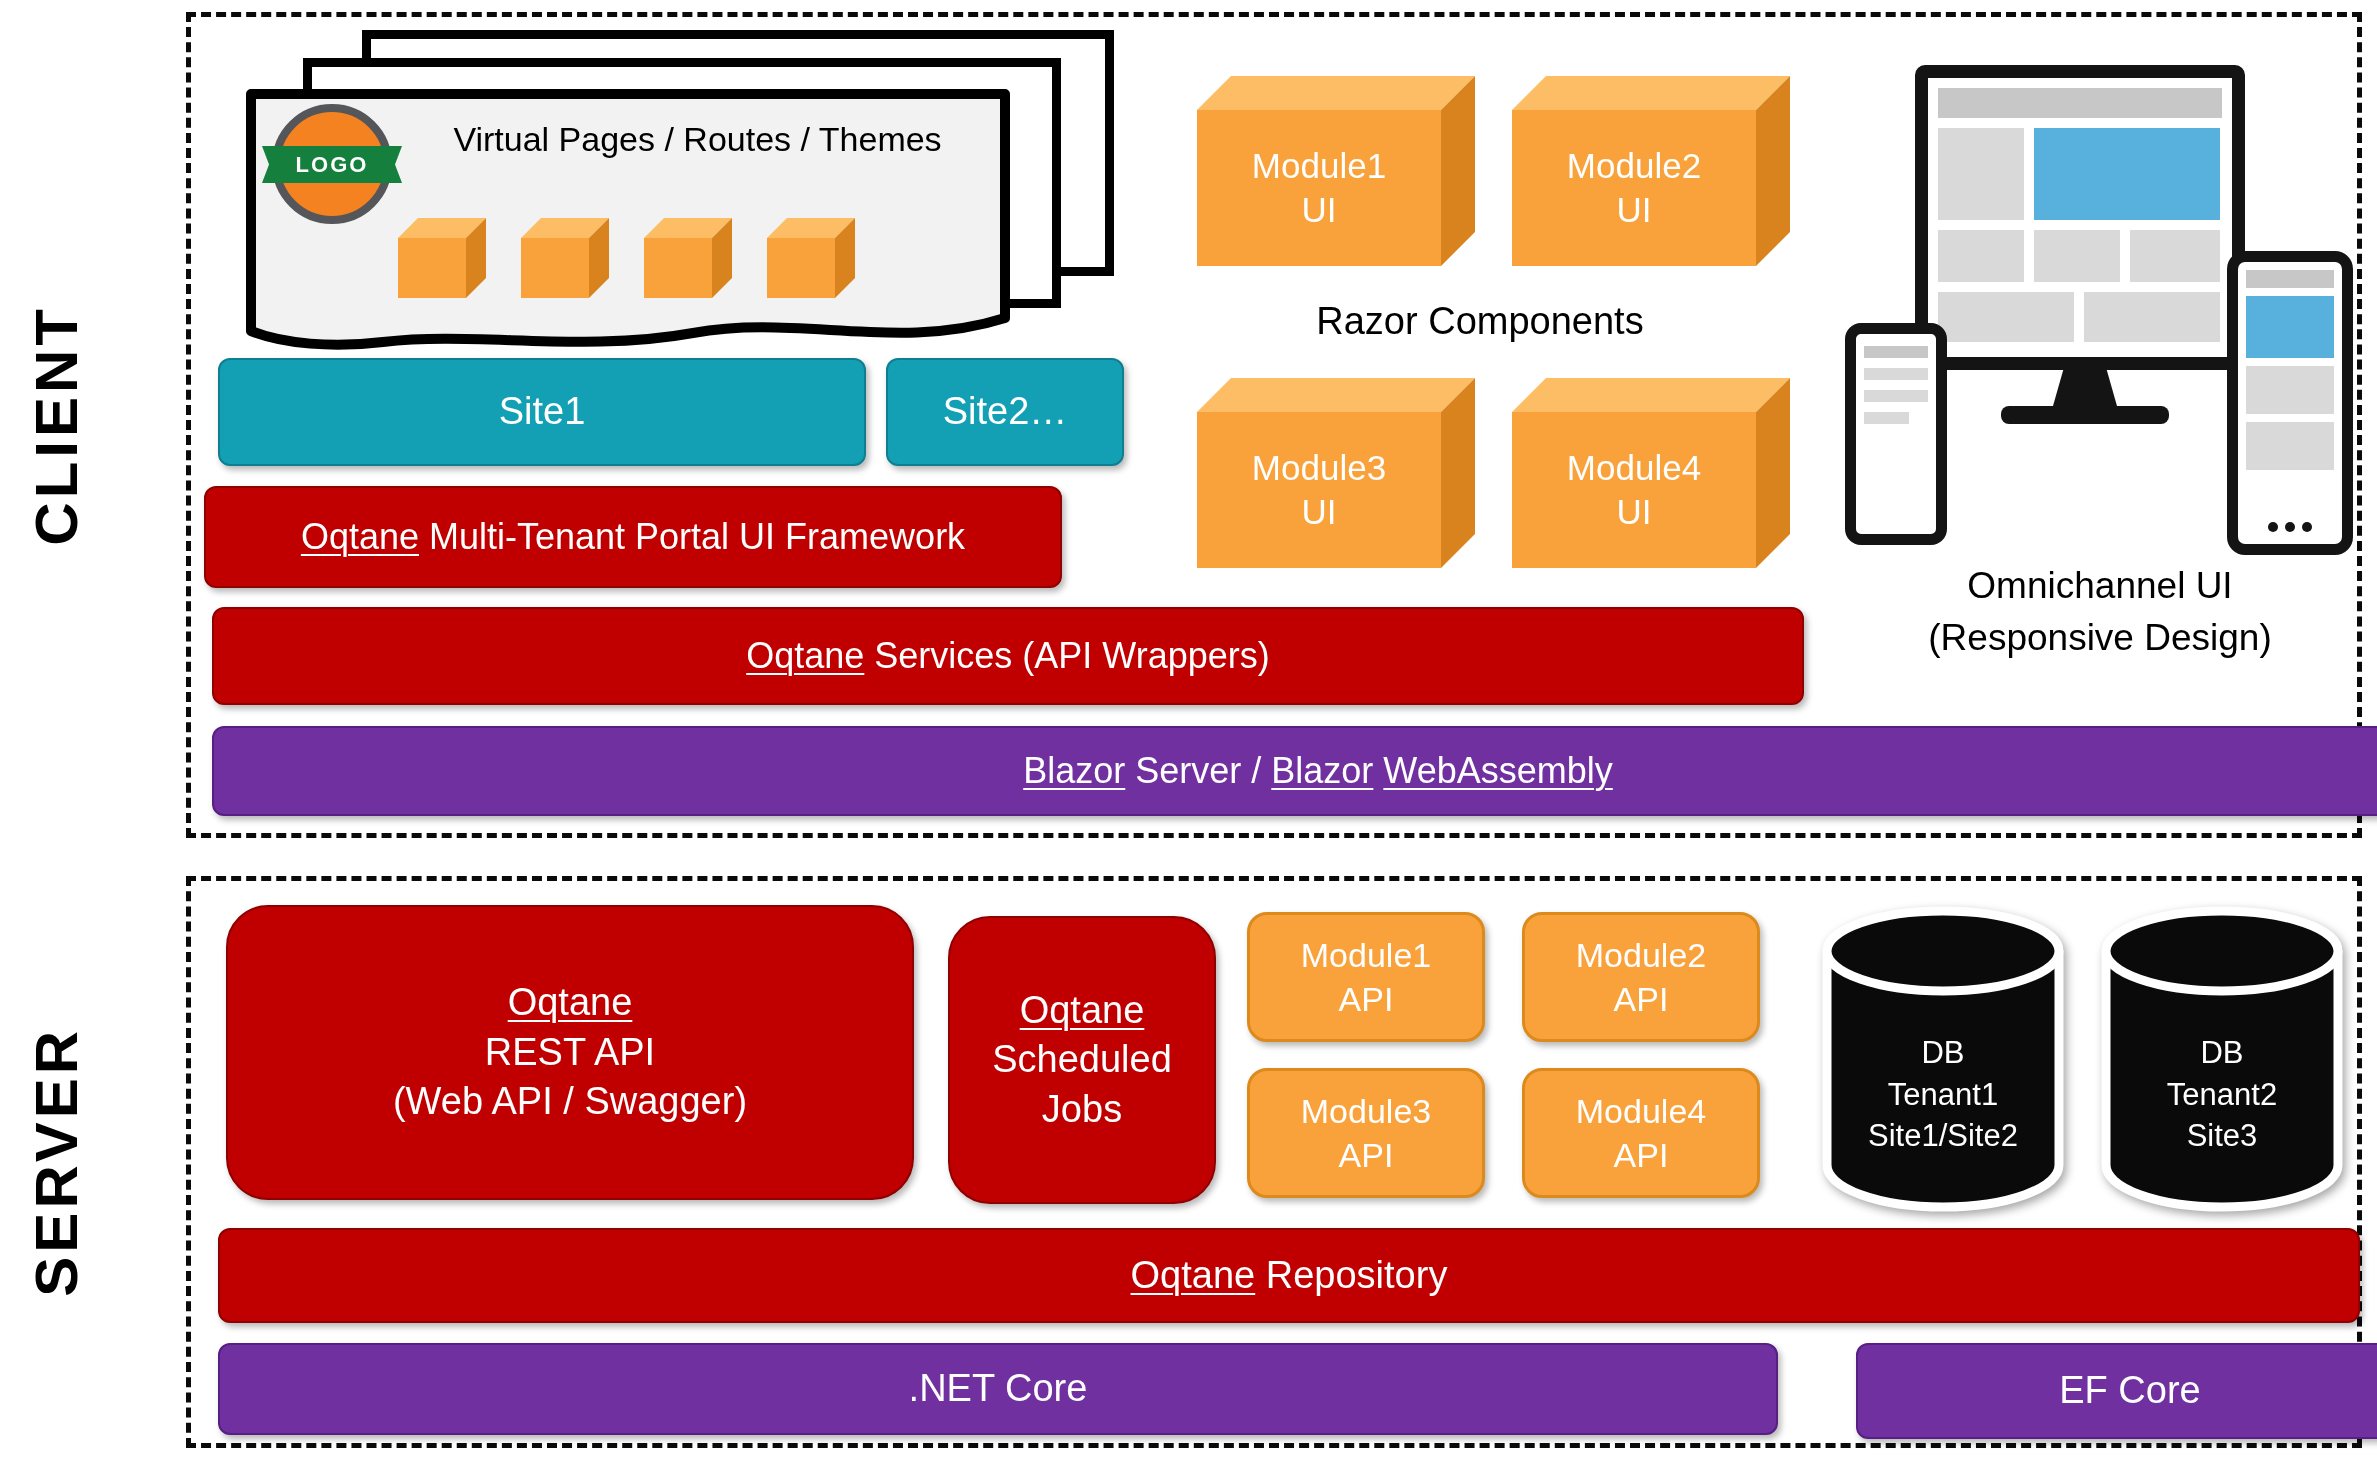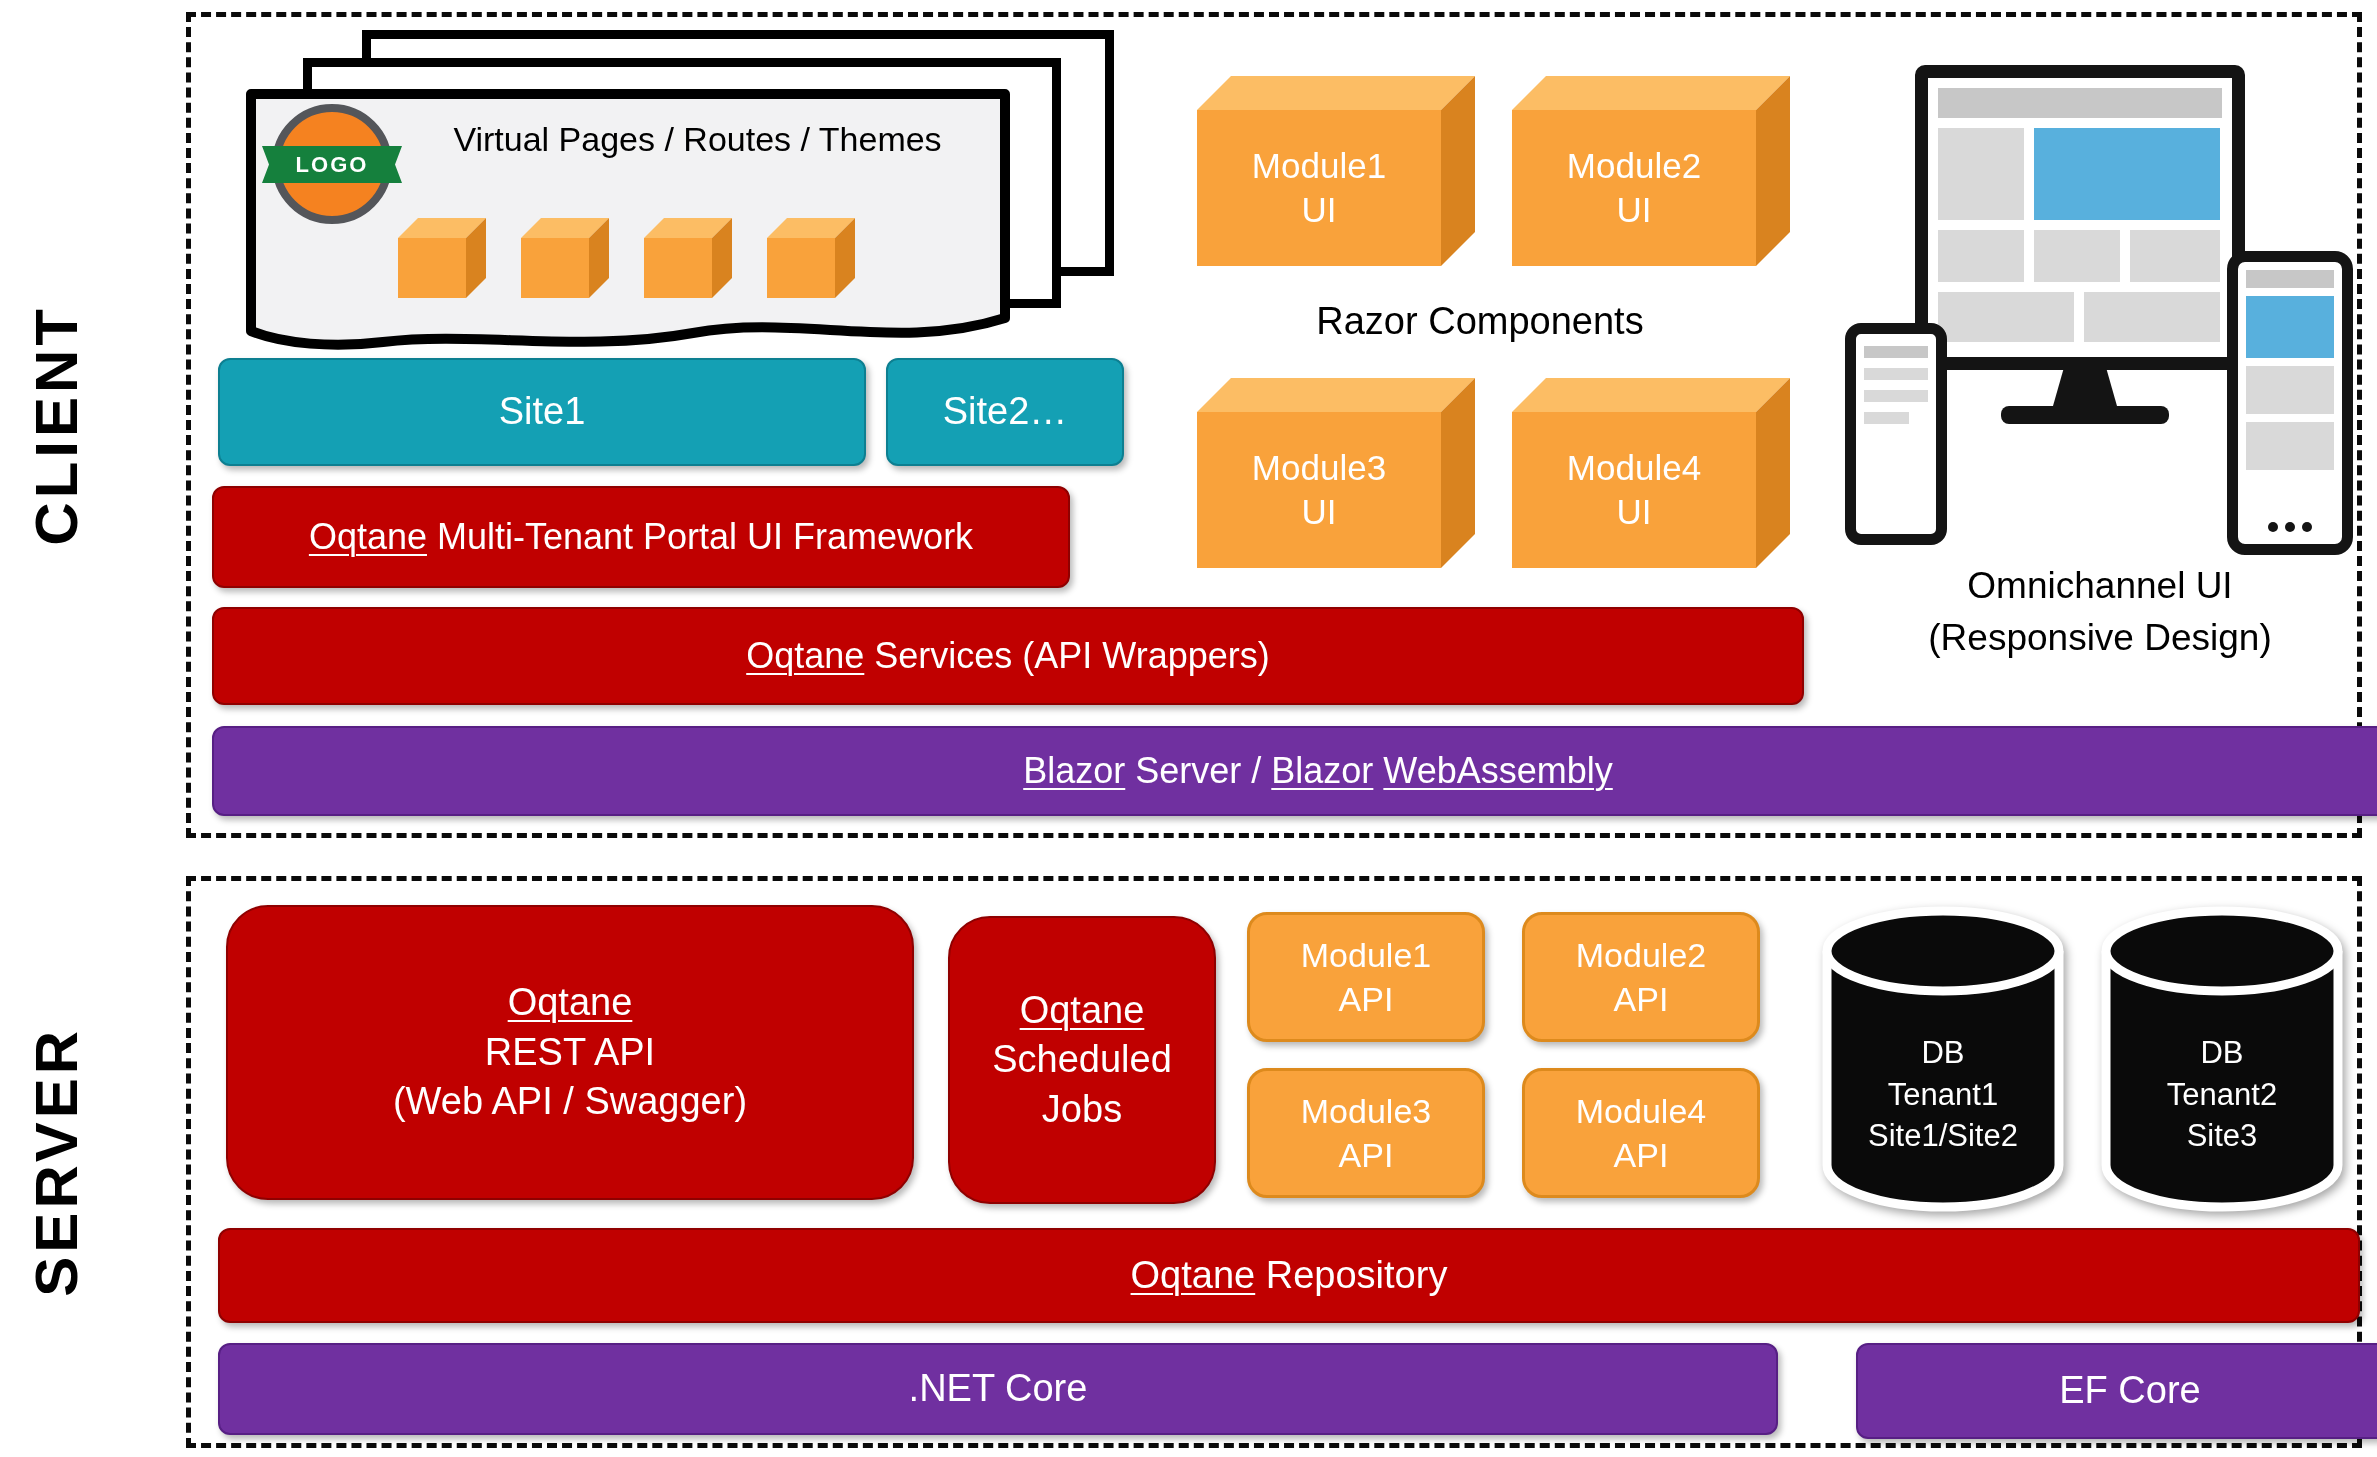--- a/index.html
+++ b/index.html
@@ -111,21 +111,21 @@
   <div class="cube3d small" style="left:644px; top:238px; z-index:5;"></div>
   <div class="cube3d small" style="left:767px; top:238px; z-index:5;"></div>
 
   <div class="bar teal f38" style="left:218px; top:358px; width:648px; height:108px; z-index:5;">
     <div class="lbl">Site1</div>
   </div>
   <div class="bar teal f38" style="left:886px; top:358px; width:238px; height:108px; z-index:5;">
     <div class="lbl">Site2…</div>
   </div>
 
-  <div class="bar red f36" style="left:212px; top:486px; width:858px; height:102px;">
+  <div class="bar red f36" style="left:204px; top:486px; width:858px; height:102px;">
     <div class="lbl"><span class="u">Oqtane</span><span> Multi-Tenant Portal UI Framework</span></div>
   </div>
   <div class="bar red f36" style="left:212px; top:607px; width:1592px; height:98px;">
     <div class="lbl"><span class="u">Oqtane</span><span> Services (API Wrappers)</span></div>
   </div>
   <div class="bar purple f36" style="left:212px; top:726px; width:2212px; height:90px;">
     <div class="lbl"><span class="u">Blazor</span><span> Server / </span><span class="u">Blazor</span><span> </span><span class="u">WebAssembly</span></div>
   </div>
 
   <div class="plain-heading" style="left:1270px; top:300px; width:420px;">Razor Components</div>

